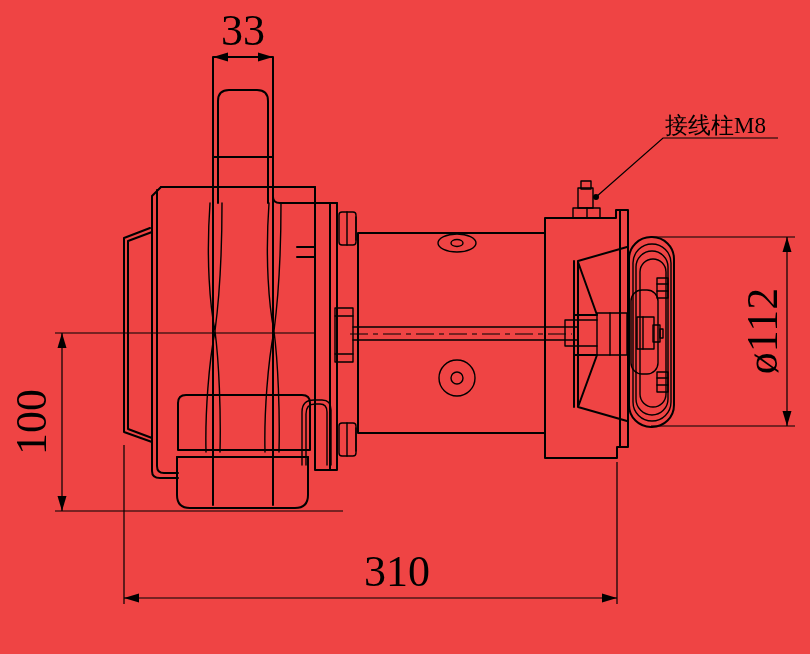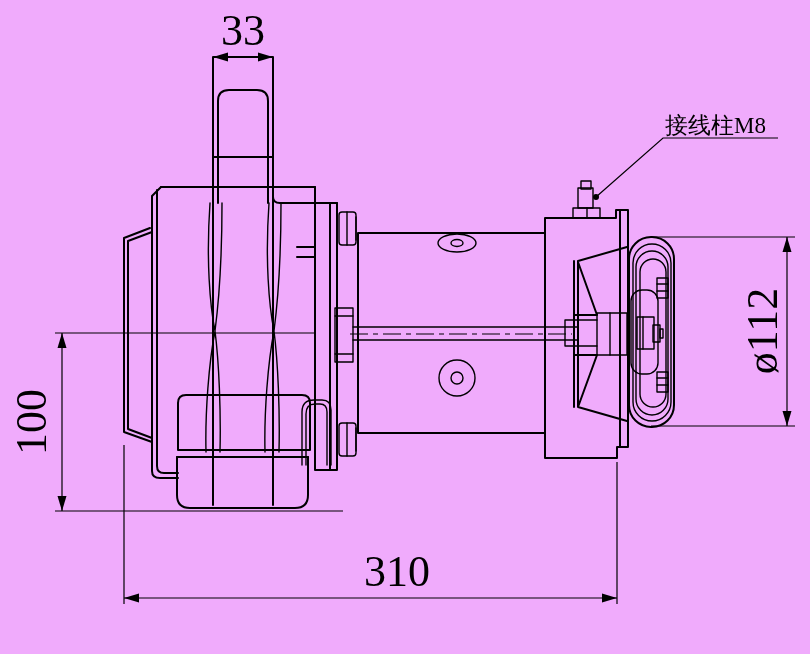--- a/index.html
+++ b/index.html
@@ -1,16 +1,16 @@
 <!DOCTYPE html>
 <html><head>
 <meta charset="utf-8">
 <style>
   html,body{margin:0;padding:0;background:#ffffff;}
-  .stage{position:relative;width:810px;height:654px;background:#f0abfc;overflow:hidden;}
+  .stage{position:relative;width:810px;height:654px;background:#ef4444;overflow:hidden;}
   svg{display:block;}
   text{font-family:"Liberation Serif","DejaVu Serif",serif;fill:#000;}
   .dim-text{font-size:44px;}
   .callout-text{font-size:23px;}
   .obj{stroke:#000;stroke-width:2;fill:none;stroke-linecap:round;stroke-linejoin:round;}
   .obj-thin{stroke:#000;stroke-width:1.4;fill:none;stroke-linecap:round;stroke-linejoin:round;}
   .dim{stroke:#000;stroke-width:1.2;fill:none;}
   .arrow{fill:#000;stroke:none;}
   .centerline{stroke:#000;stroke-width:1.1;fill:none;stroke-dasharray:18 5 5 5;}
 </style>

